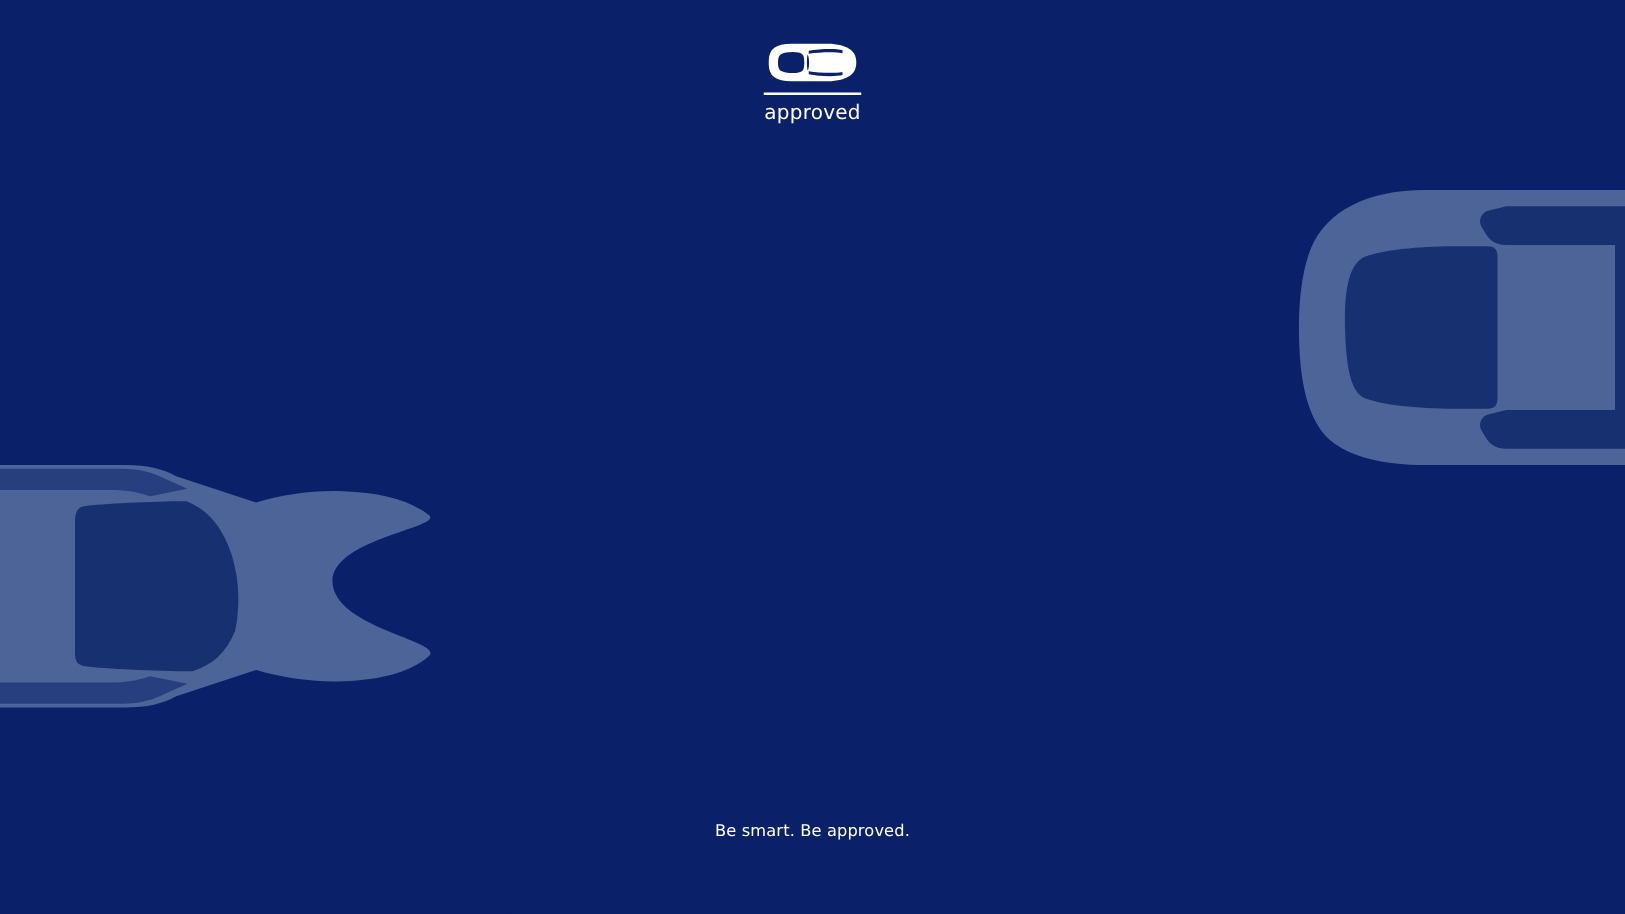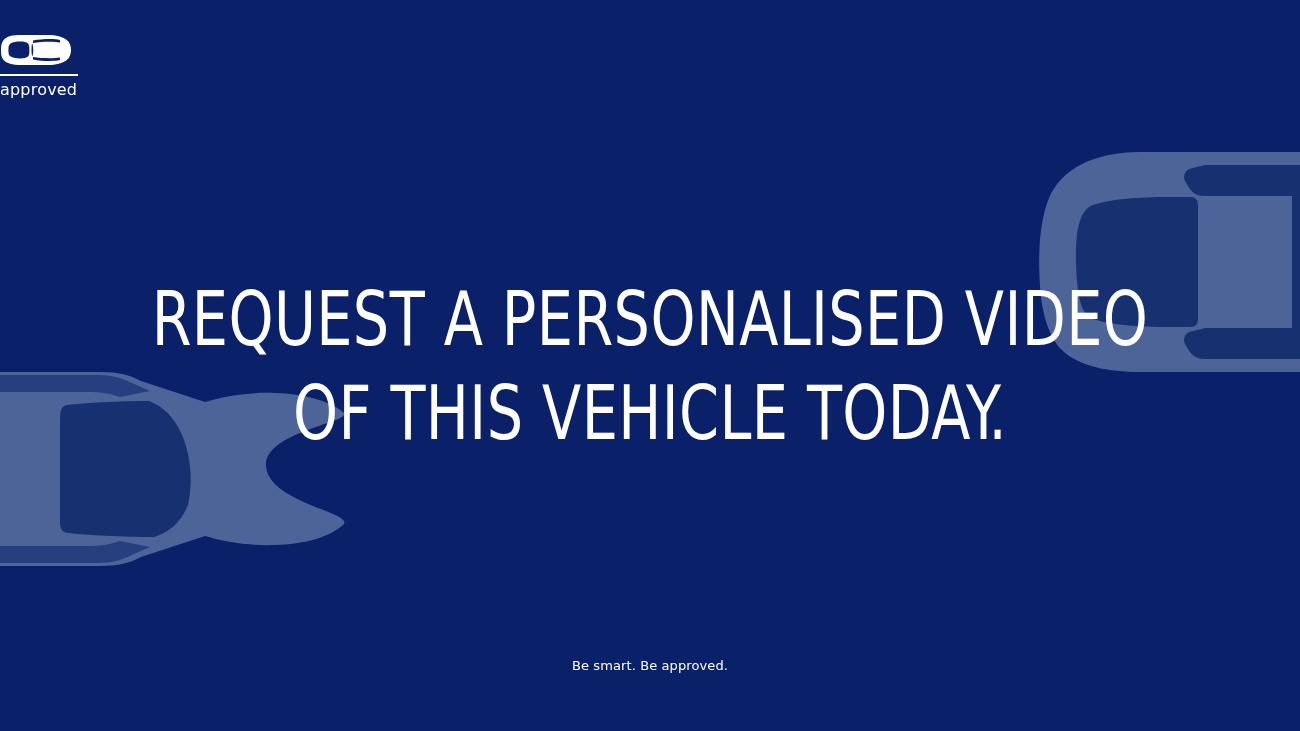--- a/index.html
+++ b/index.html
@@ -26,21 +26,21 @@
   }
 
   
   .logo-block {
     position: absolute;
     top: 33px;
     left: 0;
     width: 1300px;
     display: flex;
     flex-direction: column;
-    align-items: flex-start;
+    align-items: center;
   }
   .logo-mark {
     display: block;
     width: 72px;
     height: 34px;
   }
   .logo-rule {
     width: 78px;
     height: 2px;
     background: #ffffff;
@@ -219,20 +219,16 @@
                C44 25.2 38 24.8 33 24 Z" fill="#0a2068"></path>
 
       <path d="M32.2 10.6
                C33.4 13 33.8 20.9 32.2 23.4
                C31.4 22.2 31.2 11.9 32.2 10.6 Z" fill="#0a2068"></path>
     </svg>
     <div class="logo-rule"></div>
     <div class="logo-word">approved</div>
   </div>
 
-  <div class="headline">
-    <span class="headline-line">REQUEST A PERSONALISED VIDEO</span>
-    <span class="headline-line">OF THIS VEHICLE TODAY.</span>
-  </div>
 
   <div class="tagline">Be smart. Be approved.</div>
 
 </div>
 
 </body></html>

